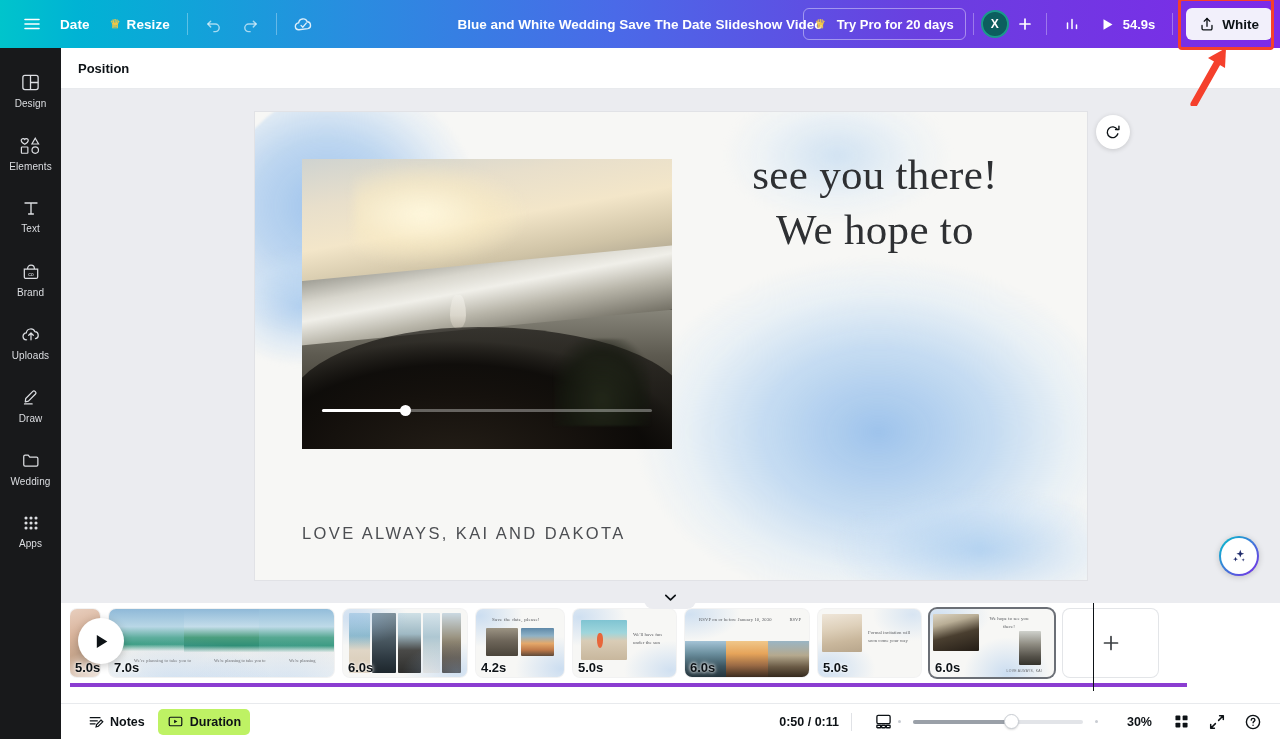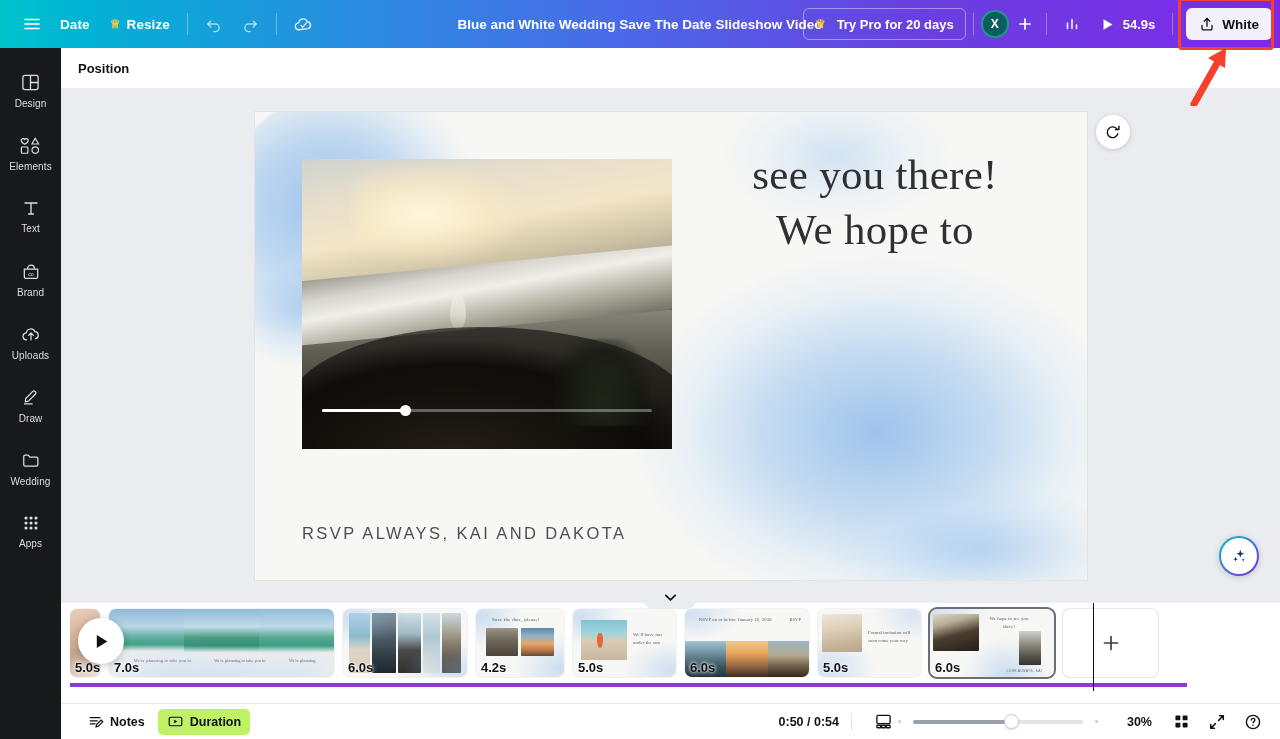--- a/index.html
+++ b/index.html
@@ -471,21 +471,21 @@
           <div class="v-shrub"></div>
         </div>
         <div class="v-bar">
           <div class="v-track">
             <div class="v-fill"></div>
             <div class="v-knob"></div>
           </div>
         </div>
       </div>
 
-      <div class="signoff">RSVP ALWAYS, KAI AND DAKOTA</div>
+      <div class="signoff">LOVE ALWAYS, KAI AND DAKOTA</div>
     </div>
 
     <div class="refresh-btn">
       <svg width="18" height="18" viewBox="0 0 20 20" fill="none" stroke="#0d1216" stroke-width="1.5" stroke-linecap="round" stroke-linejoin="round">
         <path d="M14.8 7.2A6 6 0 1 0 15.4 12"></path>
         <path d="M16.6 3.4v3.8h-3.8"></path>
       </svg>
     </div>
 
     <div class="magic-btn">
@@ -611,21 +611,21 @@
       <div class="bb-btn active">
         <svg width="17" height="17" viewBox="0 0 20 20" fill="none" stroke="#0d1216" stroke-width="1.4" stroke-linejoin="round">
           <rect x="2.6" y="5" width="14.8" height="10" rx="1.6"></rect>
           <path d="M8.4 7.9l3.8 2.1-3.8 2.1z" fill="#0d1216" stroke="none"></path>
         </svg>
         <span>Duration</span>
       </div>
     </div>
 
     <div class="bb-right">
-      <div class="time-text">0:50 / 0:54</div>
+      <div class="time-text">0:50 / 0:11</div>
       <div class="vdiv"></div>
       <div class="bb-icon">
         <svg width="19" height="17" viewBox="0 0 20 18" fill="none" stroke="#0d1216" stroke-width="1.4" stroke-linejoin="round">
           <rect x="3" y="2.6" width="14" height="8.6" rx="1.3"></rect>
           <rect x="3" y="13" width="4" height="2.6" rx=".6"></rect>
           <rect x="8" y="13" width="4" height="2.6" rx=".6"></rect>
           <rect x="13" y="13" width="4" height="2.6" rx=".6"></rect>
         </svg>
       </div>
       <div class="dot-tick"></div>

